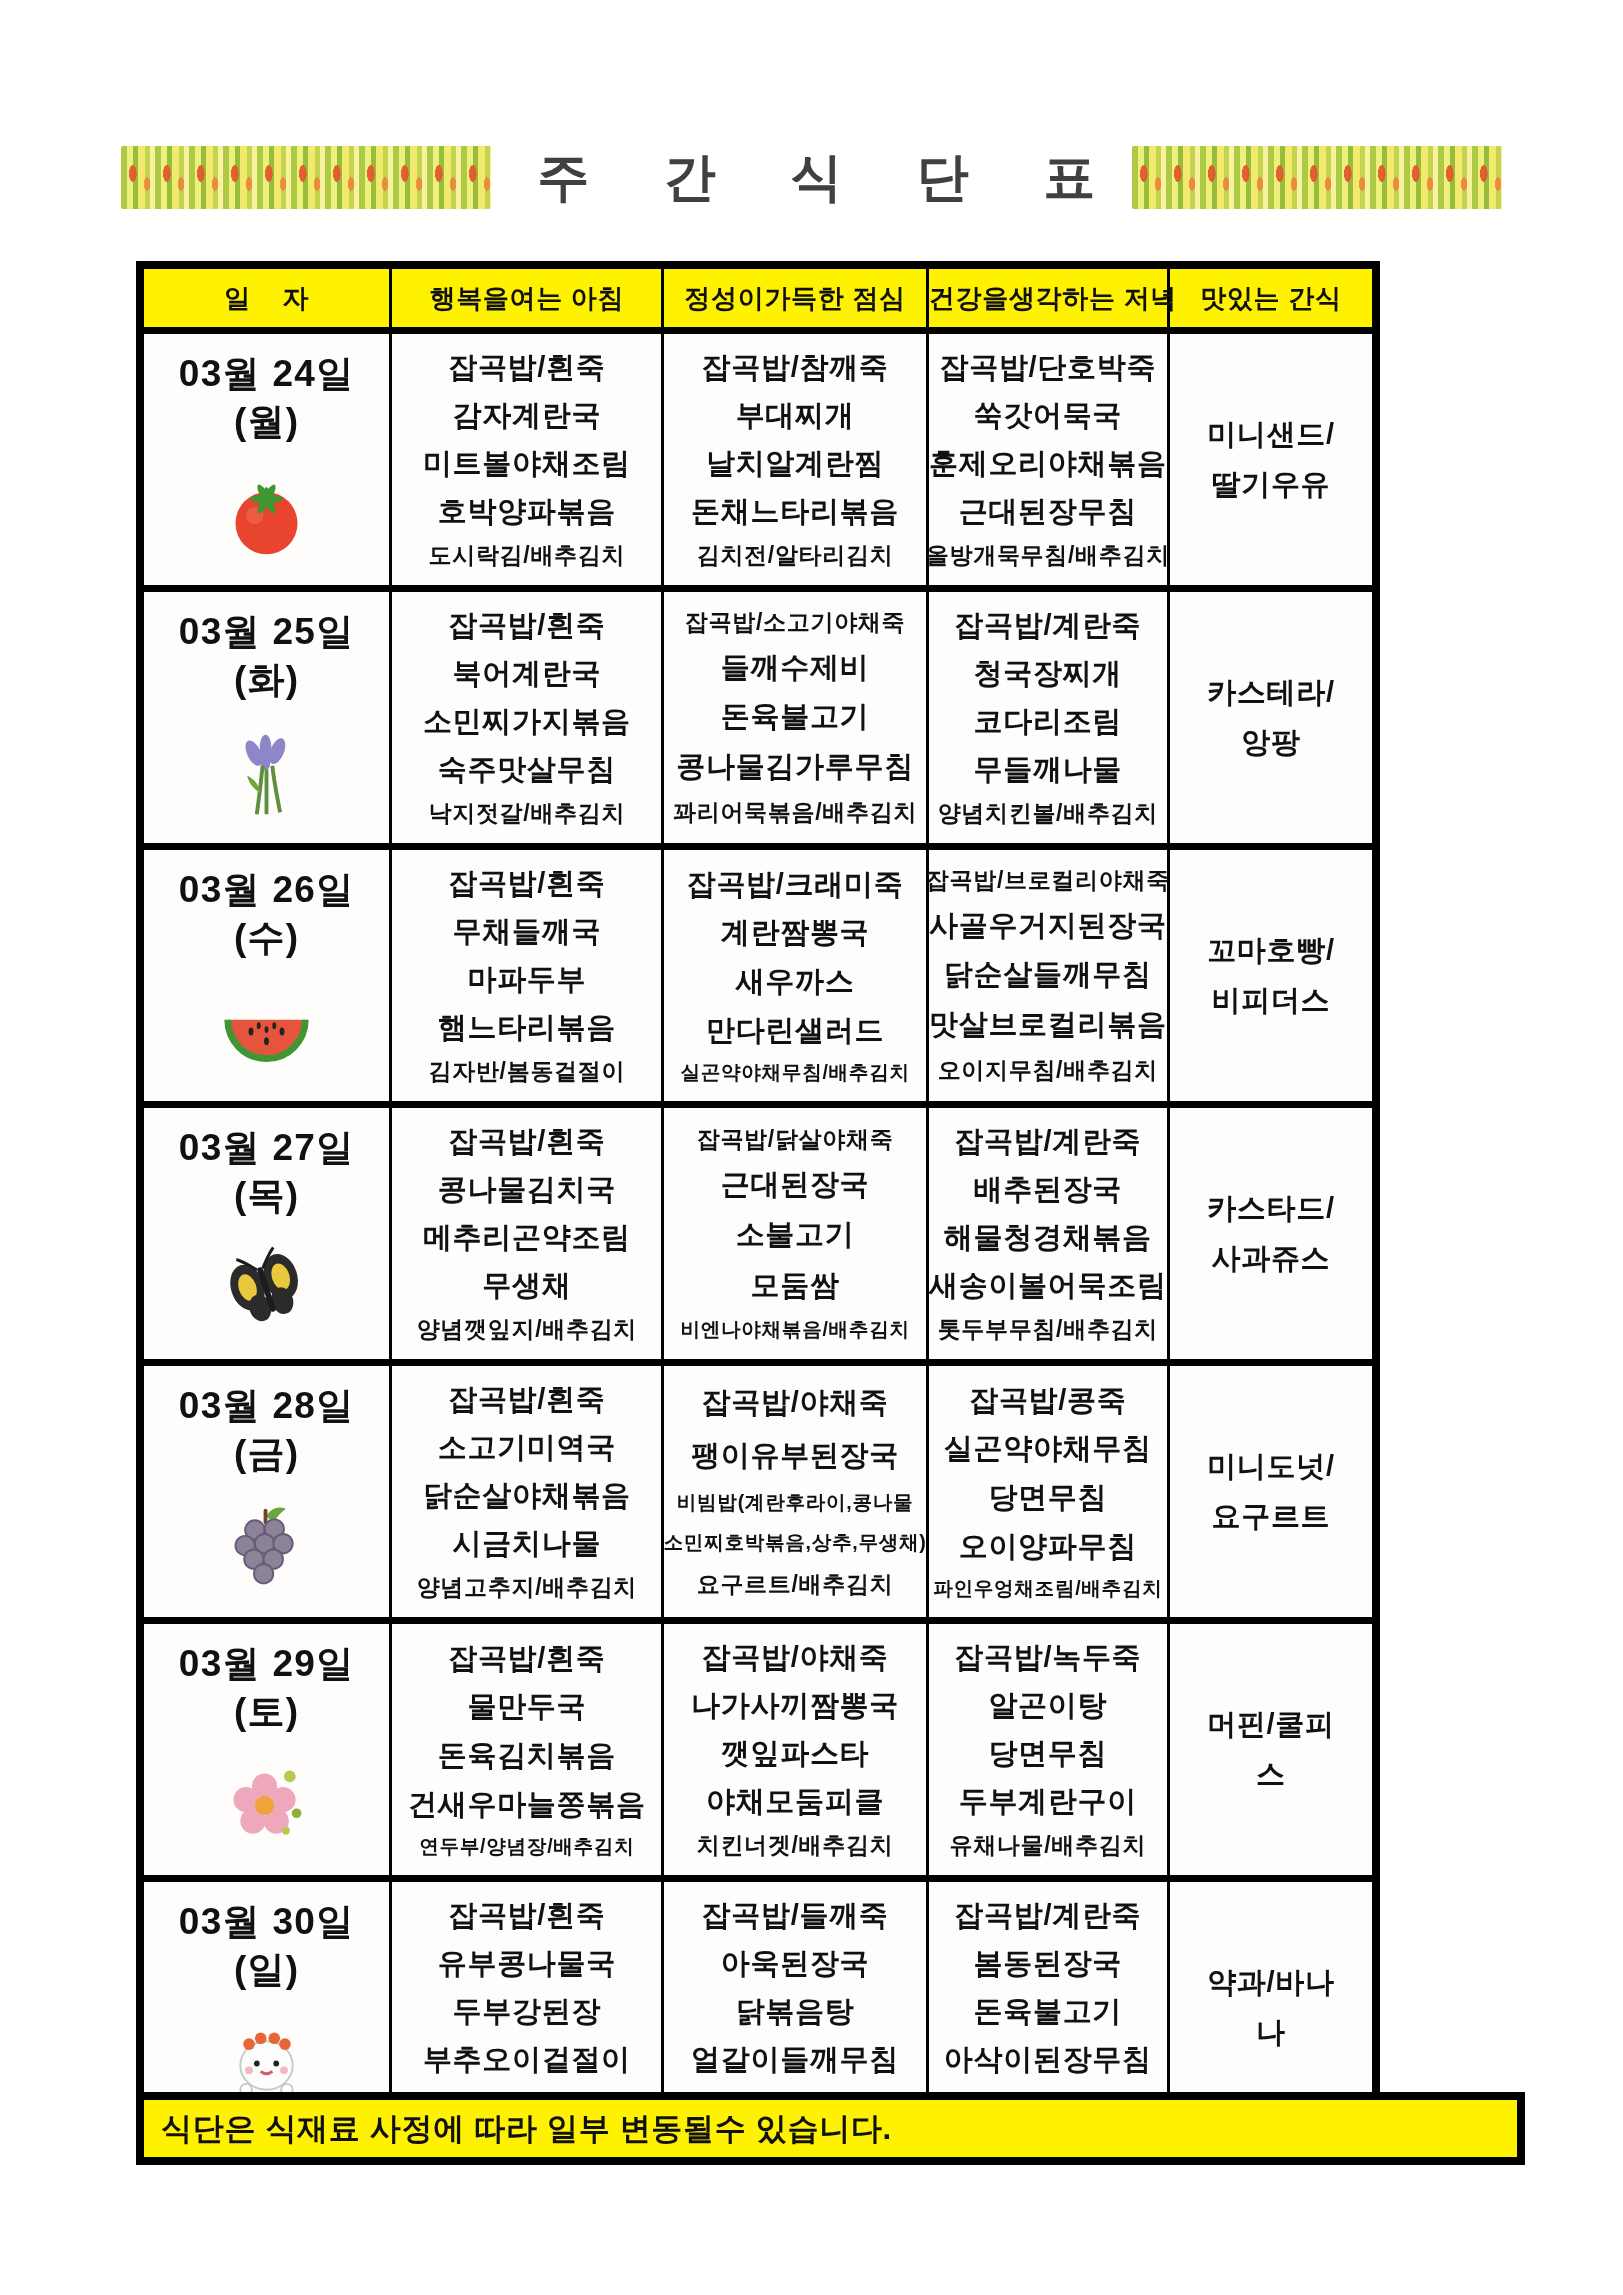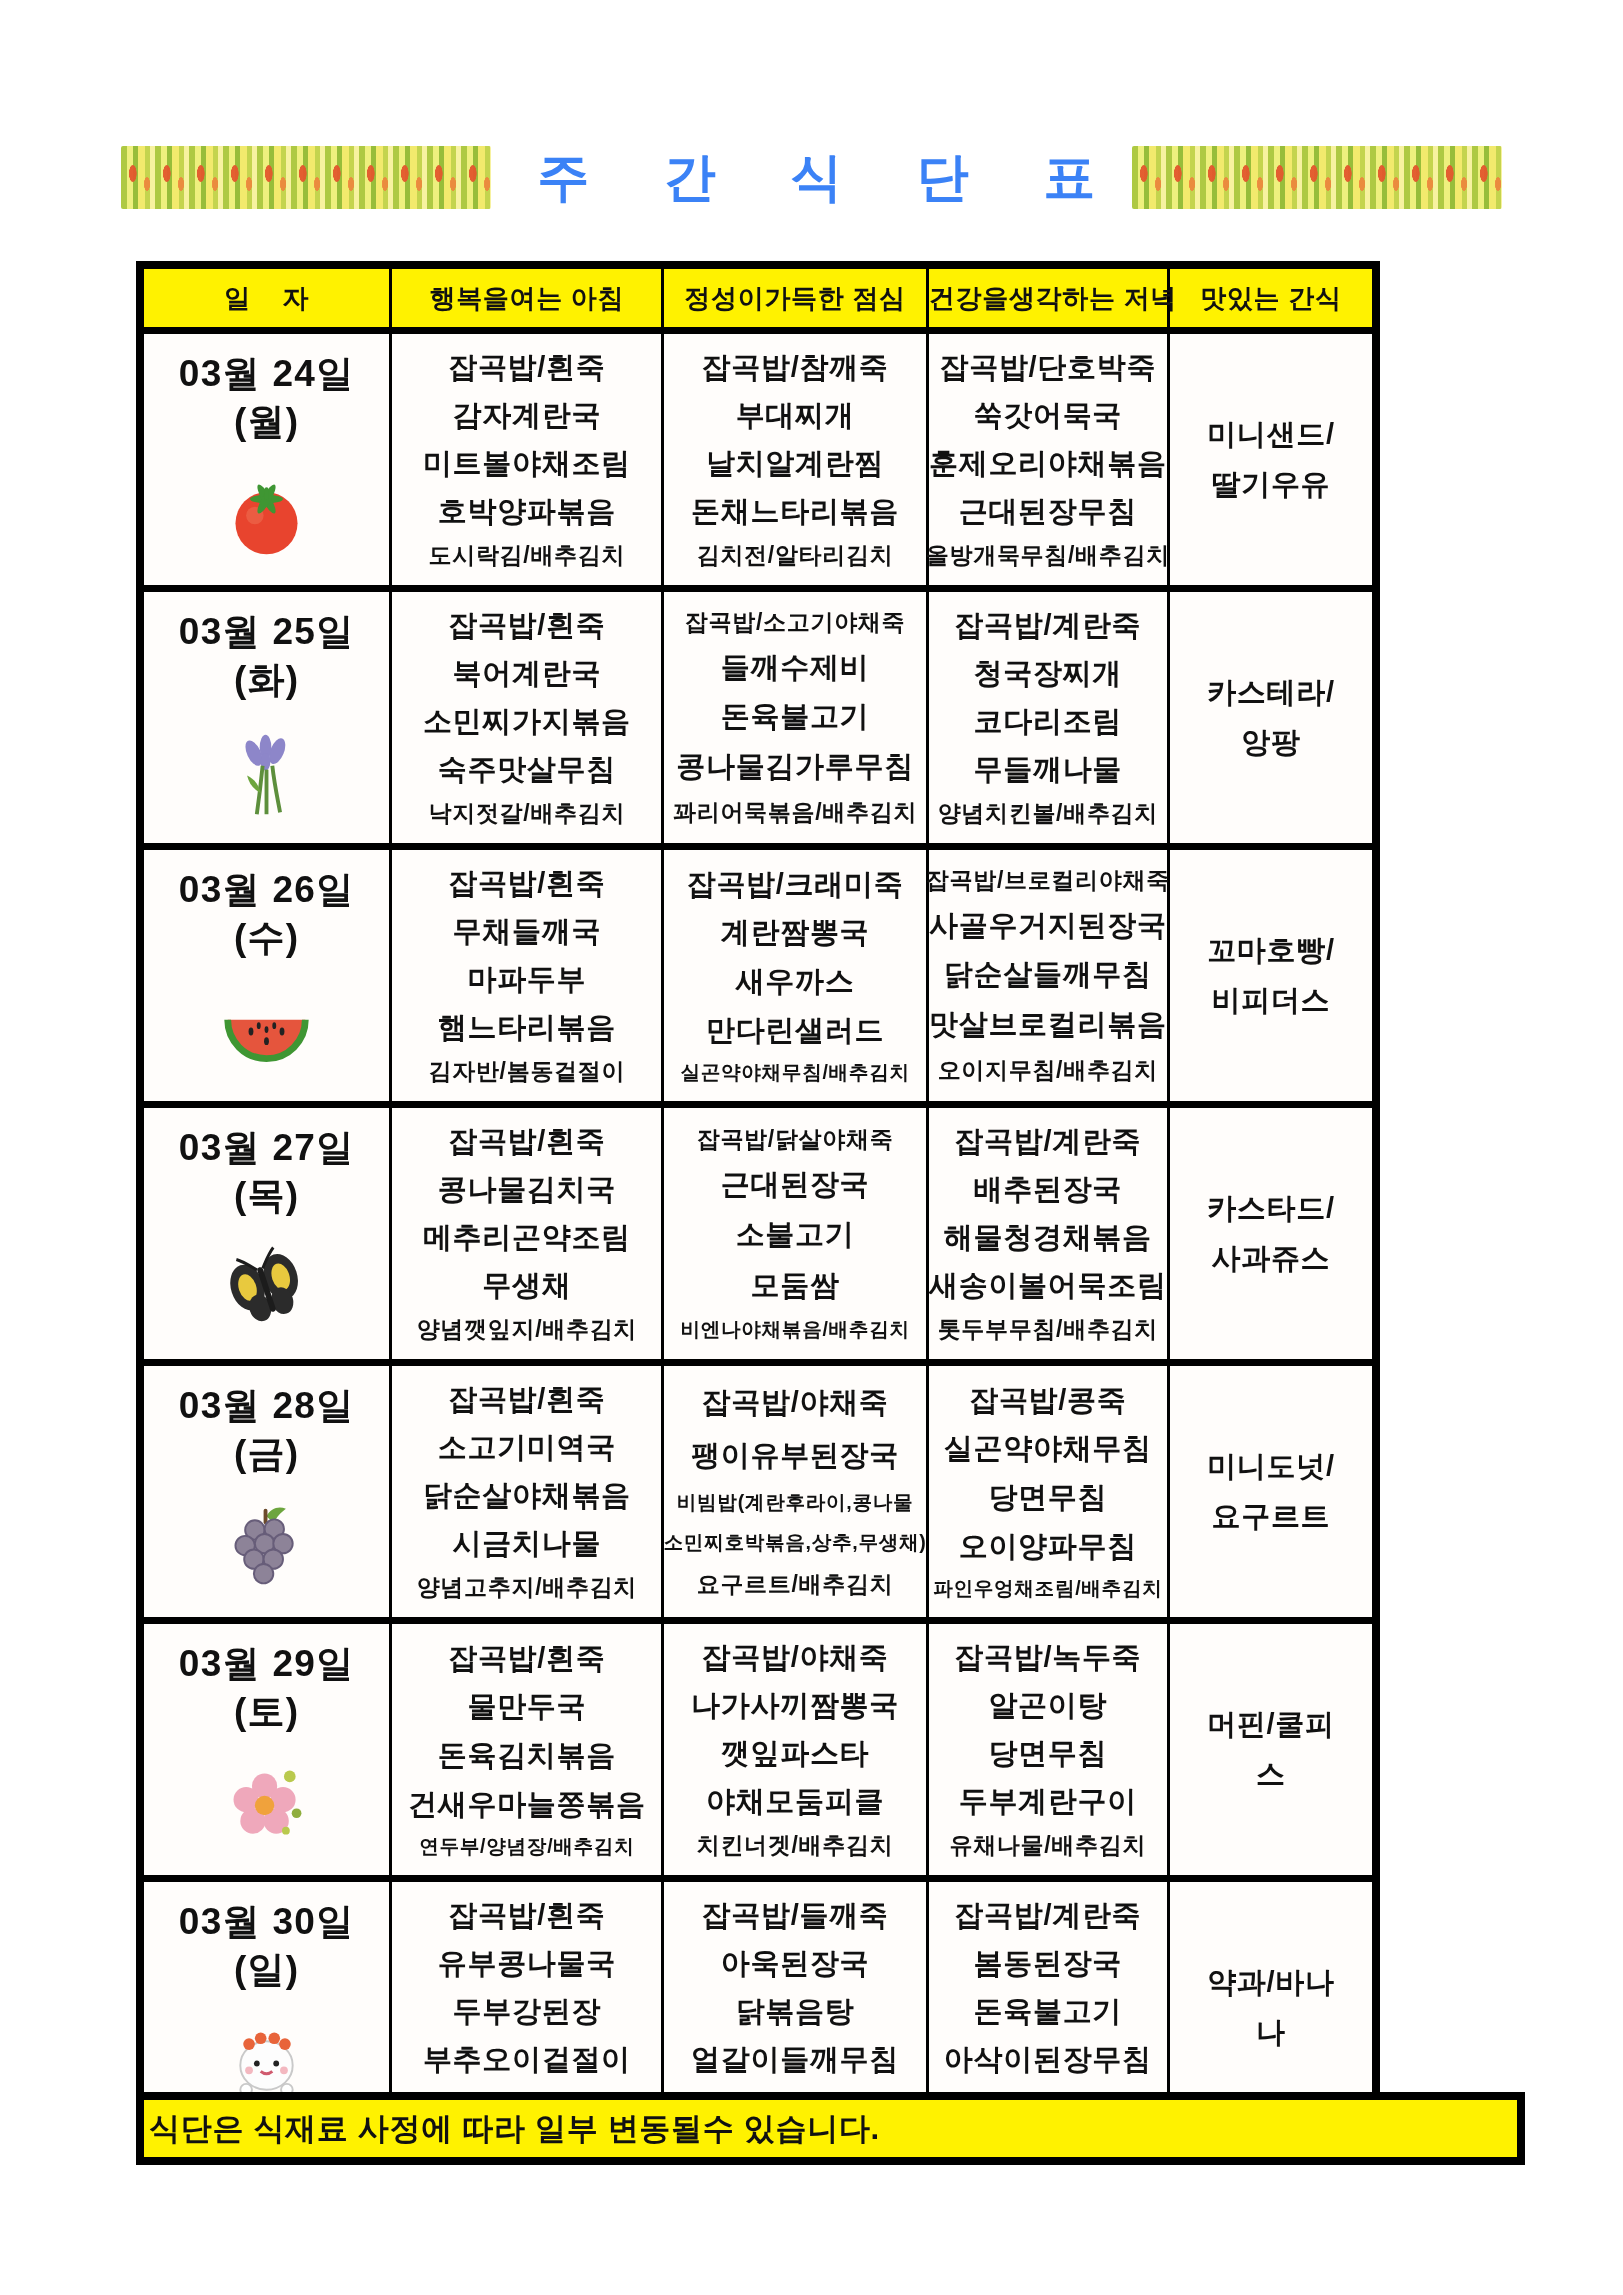--- a/index.html
+++ b/index.html
@@ -3,21 +3,21 @@
 <meta charset="utf-8">
 <style>
   html,body{margin:0;padding:0;background:#ffffff;}
   .page{position:relative;width:1623px;height:2295px;background:#ffffff;
         font-family:"Liberation Sans","DejaVu Sans",sans-serif;color:#111;overflow:hidden;}
 
   
   .title-row{position:absolute;top:141px;left:121px;width:1381px;height:73px;
              display:flex;align-items:center;}
   .page-title{font-size:52px;font-weight:700;letter-spacing:30px;margin:0 6.5px 0 46px;
-              white-space:nowrap;color:#3b82f6;}
+              white-space:nowrap;color:#404040;}
   .deco-strip{height:63px;flex:1;border-radius:2px;
     background-color:#dde26a;
     background-image:
       radial-gradient(ellipse 6.5px 14.4px at 11.8px 27.5px, rgba(227,87,45,.95) 55%, rgba(227,87,45,0) 62%),
       radial-gradient(ellipse 5.2px 11.8px at 26px 38px, rgba(238,131,60,.9) 55%, rgba(238,131,60,0) 62%),
       repeating-linear-gradient(90deg,#aec943 0 5.9px,#eef07e 5.9px 11.8px,#97bd3a 11.8px 17px,#f2ea6d 17px 23.6px,#c4d44e 23.6px 29px,#f7f2a0 29px 34px);
     background-size:34px 100%,34px 100%,auto;}
 
   
   .menu-table{position:absolute;top:261px;left:136px;width:1244px;
@@ -40,21 +40,21 @@
   .menu-item{font-size:29px;font-weight:700;white-space:nowrap;letter-spacing:0.7px;}
   .menu-item.sm{font-size:23px;}
   .menu-item.xs{font-size:19.6px;}
   .snack-cell{text-align:center;}
   .snack-text{font-size:29px;font-weight:700;line-height:1.7;padding:0 24px;
               word-break:break-all;letter-spacing:0.7px;}
 
   
   .footer-band{position:absolute;left:136px;top:2092px;width:1389px;height:73px;
                background:#fff200;border:8.5px solid #000;box-sizing:border-box;
-               display:flex;align-items:center;justify-content:space-between;padding:0 5px;}
+               display:flex;align-items:center;justify-content:space-between;padding:0 17px;}
   .footer-note{font-size:31px;font-weight:700;letter-spacing:0.7px;}
   .footer-cal{font-size:27.5px;font-weight:700;letter-spacing:0;}
 </style>
 </head>
 <body>
 
 <div class="page">
 
   <div class="title-row">
     <div class="deco-strip"></div>

